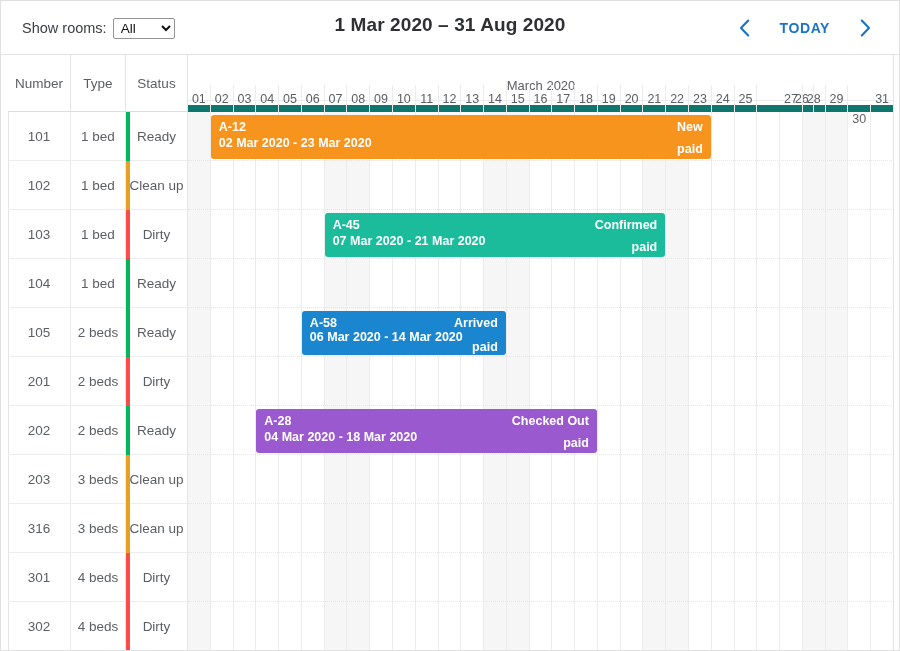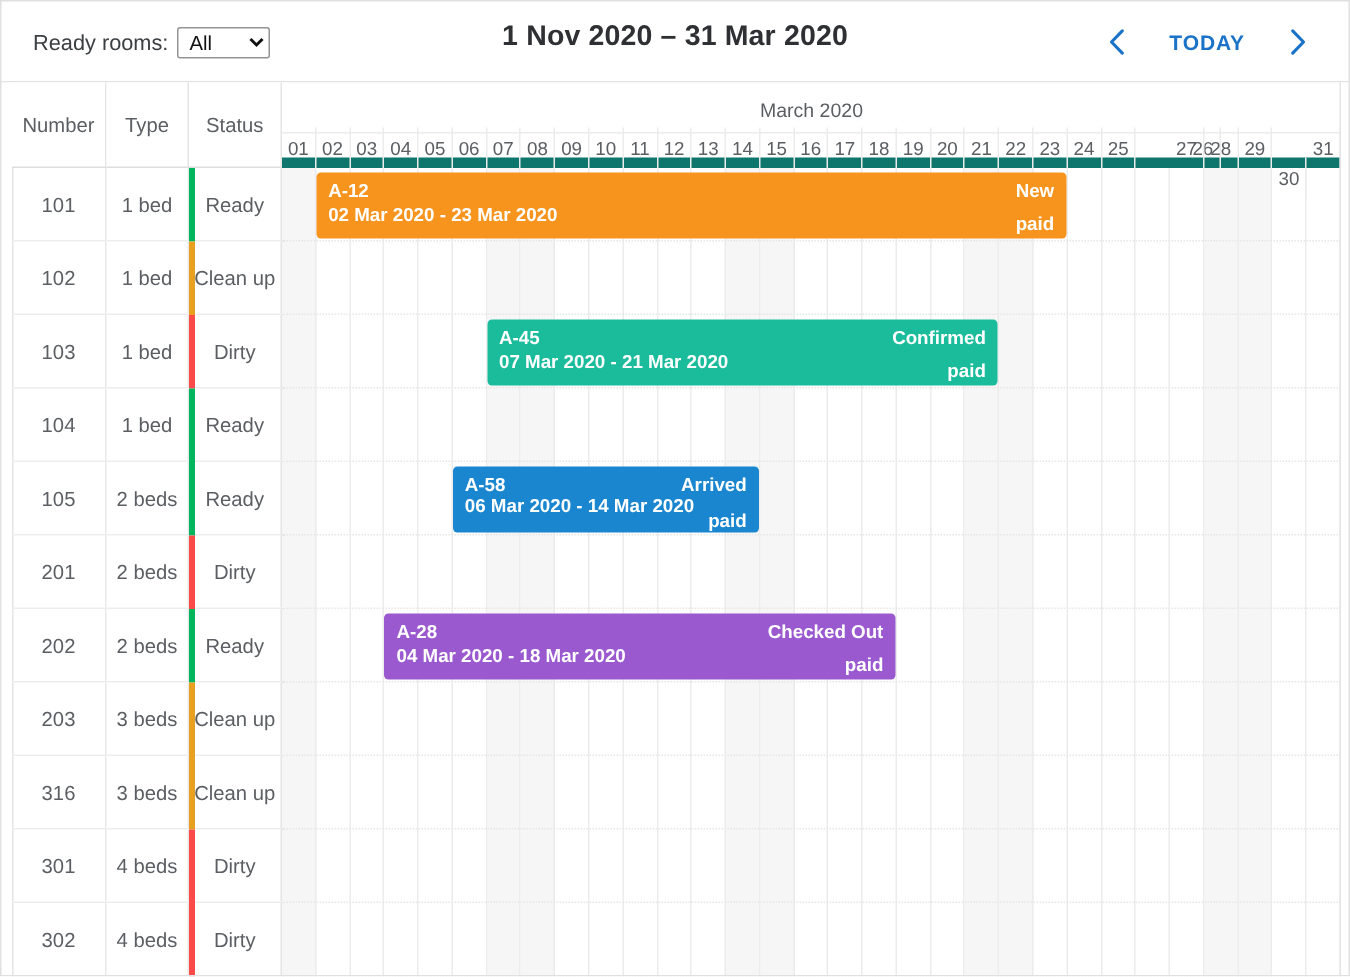--- a/index.html
+++ b/index.html
@@ -136,21 +136,21 @@
 
   
   .cal {
     position: absolute;
     left: 188px; top: 0;
     width: 706px;
     height: 596px;
   }
   .cal-month {
     position: absolute;
-    left: 0; top: 4px;
+    left: 0; top: 16px;
     width: 706px; height: 30px;
     border-bottom: 1px solid #ececec;
     display: flex; align-items: center; justify-content: center;
     font-size: 13px;
     color: #5b5f63;
   }
   .cal-days {
     position: absolute;
     left: 0; top: 30px;
     width: 706px; height: 27px;
@@ -235,24 +235,24 @@
   }
 </style>
 </head>
 <body>
 
 <div id="app">
 
   <div class="toolbar">
 
     <div class="showrooms">
-      <span class="showrooms-label">Ready rooms:</span><select class="room-filter" id="room-filter"><option value="All">All</option></select>
+      <span class="showrooms-label">Show rooms:</span><select class="room-filter" id="room-filter"><option value="All">All</option></select>
     </div>
 
-    <div class="date-range">1 Nov 2020 – 31 Mar 2020</div>
+    <div class="date-range">1 Mar 2020 – 31 Aug 2020</div>
 
     <div class="nav">
       <button class="nav-btn">
         <span>
           <svg width="11" height="18" viewBox="0 0 11 18" aria-hidden="true">
             <path d="M9.2 1.6 L2 9 L9.2 16.4" fill="none" stroke="#1a73c8" stroke-width="2.1" stroke-linecap="round" stroke-linejoin="round"></path>
           </svg>
         </span>
       </button>
       <button class="today-btn">TODAY</button>

